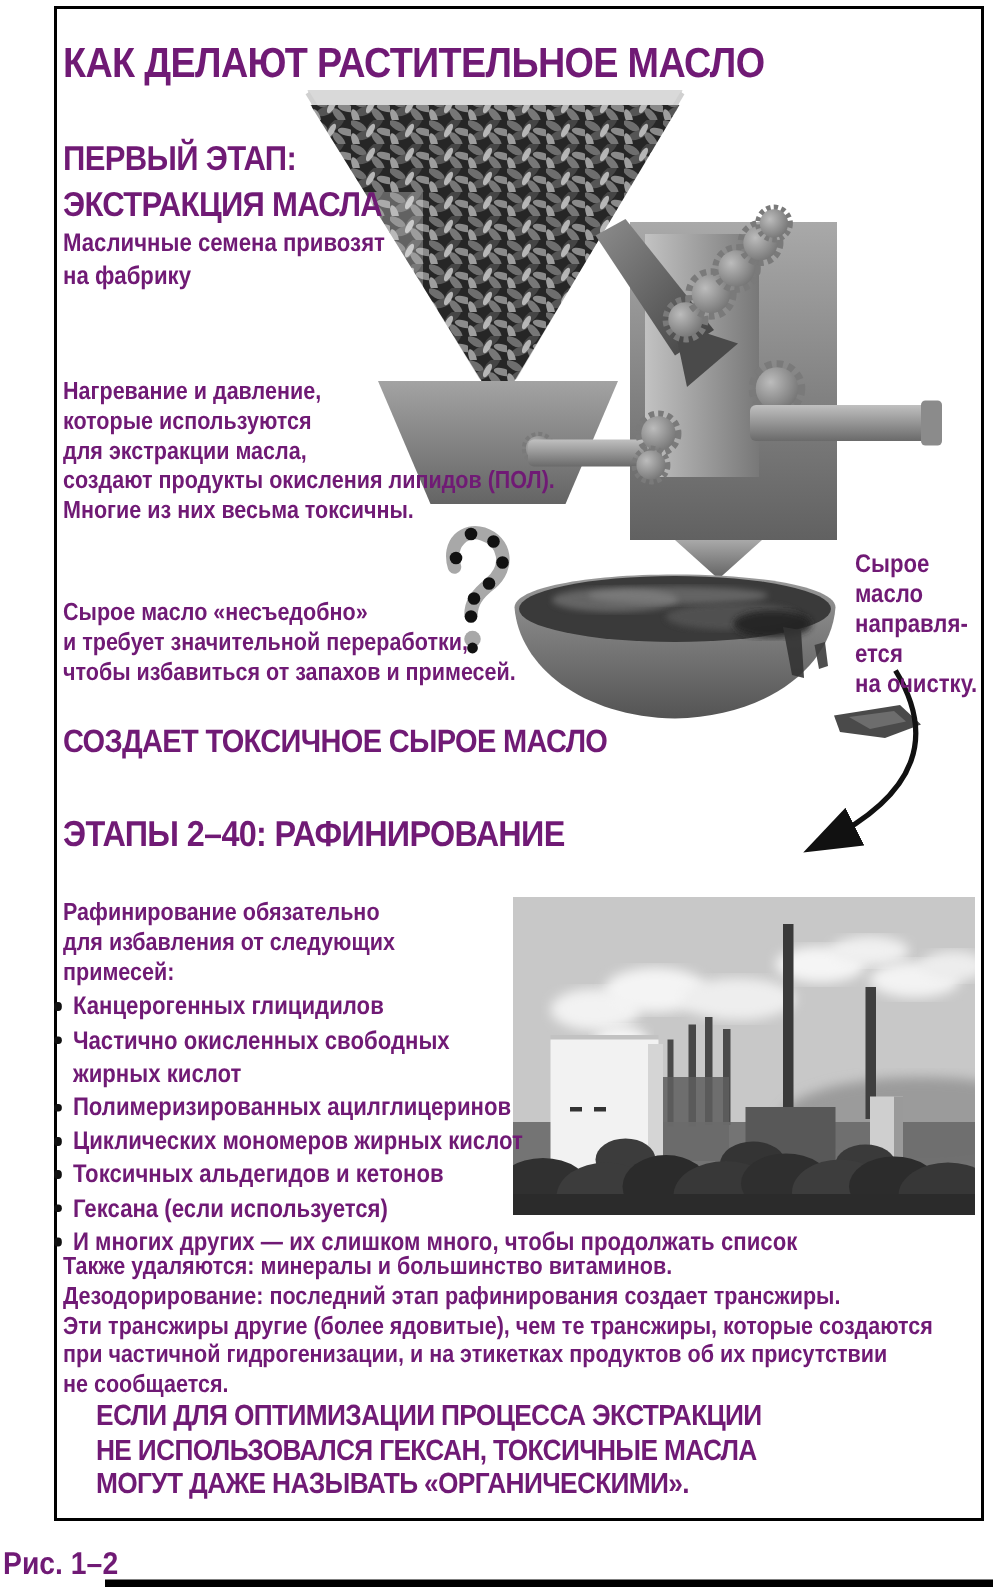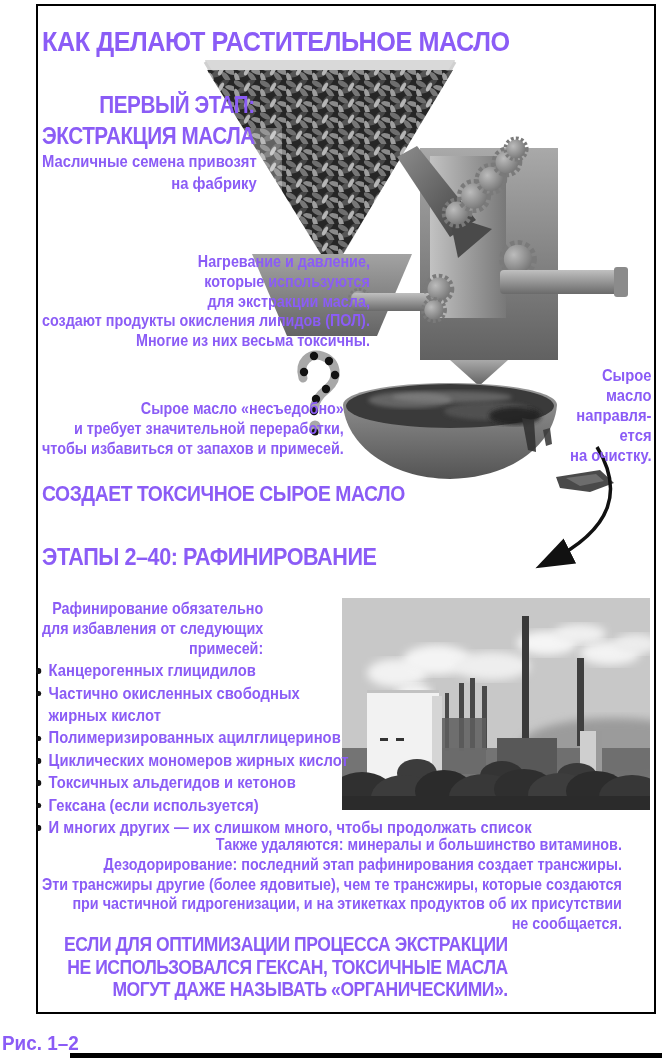--- a/index.html
+++ b/index.html
@@ -1,17 +1,17 @@
 <!DOCTYPE html>
 <html><head>
 <meta charset="utf-8">
 <style>
   html,body{margin:0;padding:0;background:#fff;}
   #page{position:relative;width:662px;height:1058px;background:#fff;overflow:hidden;
-        font-family:"Liberation Sans",sans-serif;color:#8b5cf6;text-align:right;}
+        font-family:"Liberation Sans",sans-serif;color:#701a75;}
   #frame{position:absolute;left:36px;top:4px;width:616px;height:1006px;border:2px solid #000;}
   #art{position:absolute;left:0;top:0;z-index:1;}
   .txt{position:absolute;z-index:2;white-space:nowrap;}
   .condh{transform:scaleX(.9);transform-origin:0 0;}
   .cond{transform:scaleX(.87);transform-origin:0 0;}
   .title{left:42px;top:26px;font-size:28px;font-weight:700;letter-spacing:-.5px;}
   .h2{left:42px;top:90px;font-size:23px;font-weight:700;line-height:31px;letter-spacing:-.5px;}
   .intro{left:42px;top:151px;font-size:17px;font-weight:700;line-height:22px;}
   .body16{font-size:16.5px;line-height:19.8px;font-weight:700;}
   .heat{left:42px;top:252px;}

